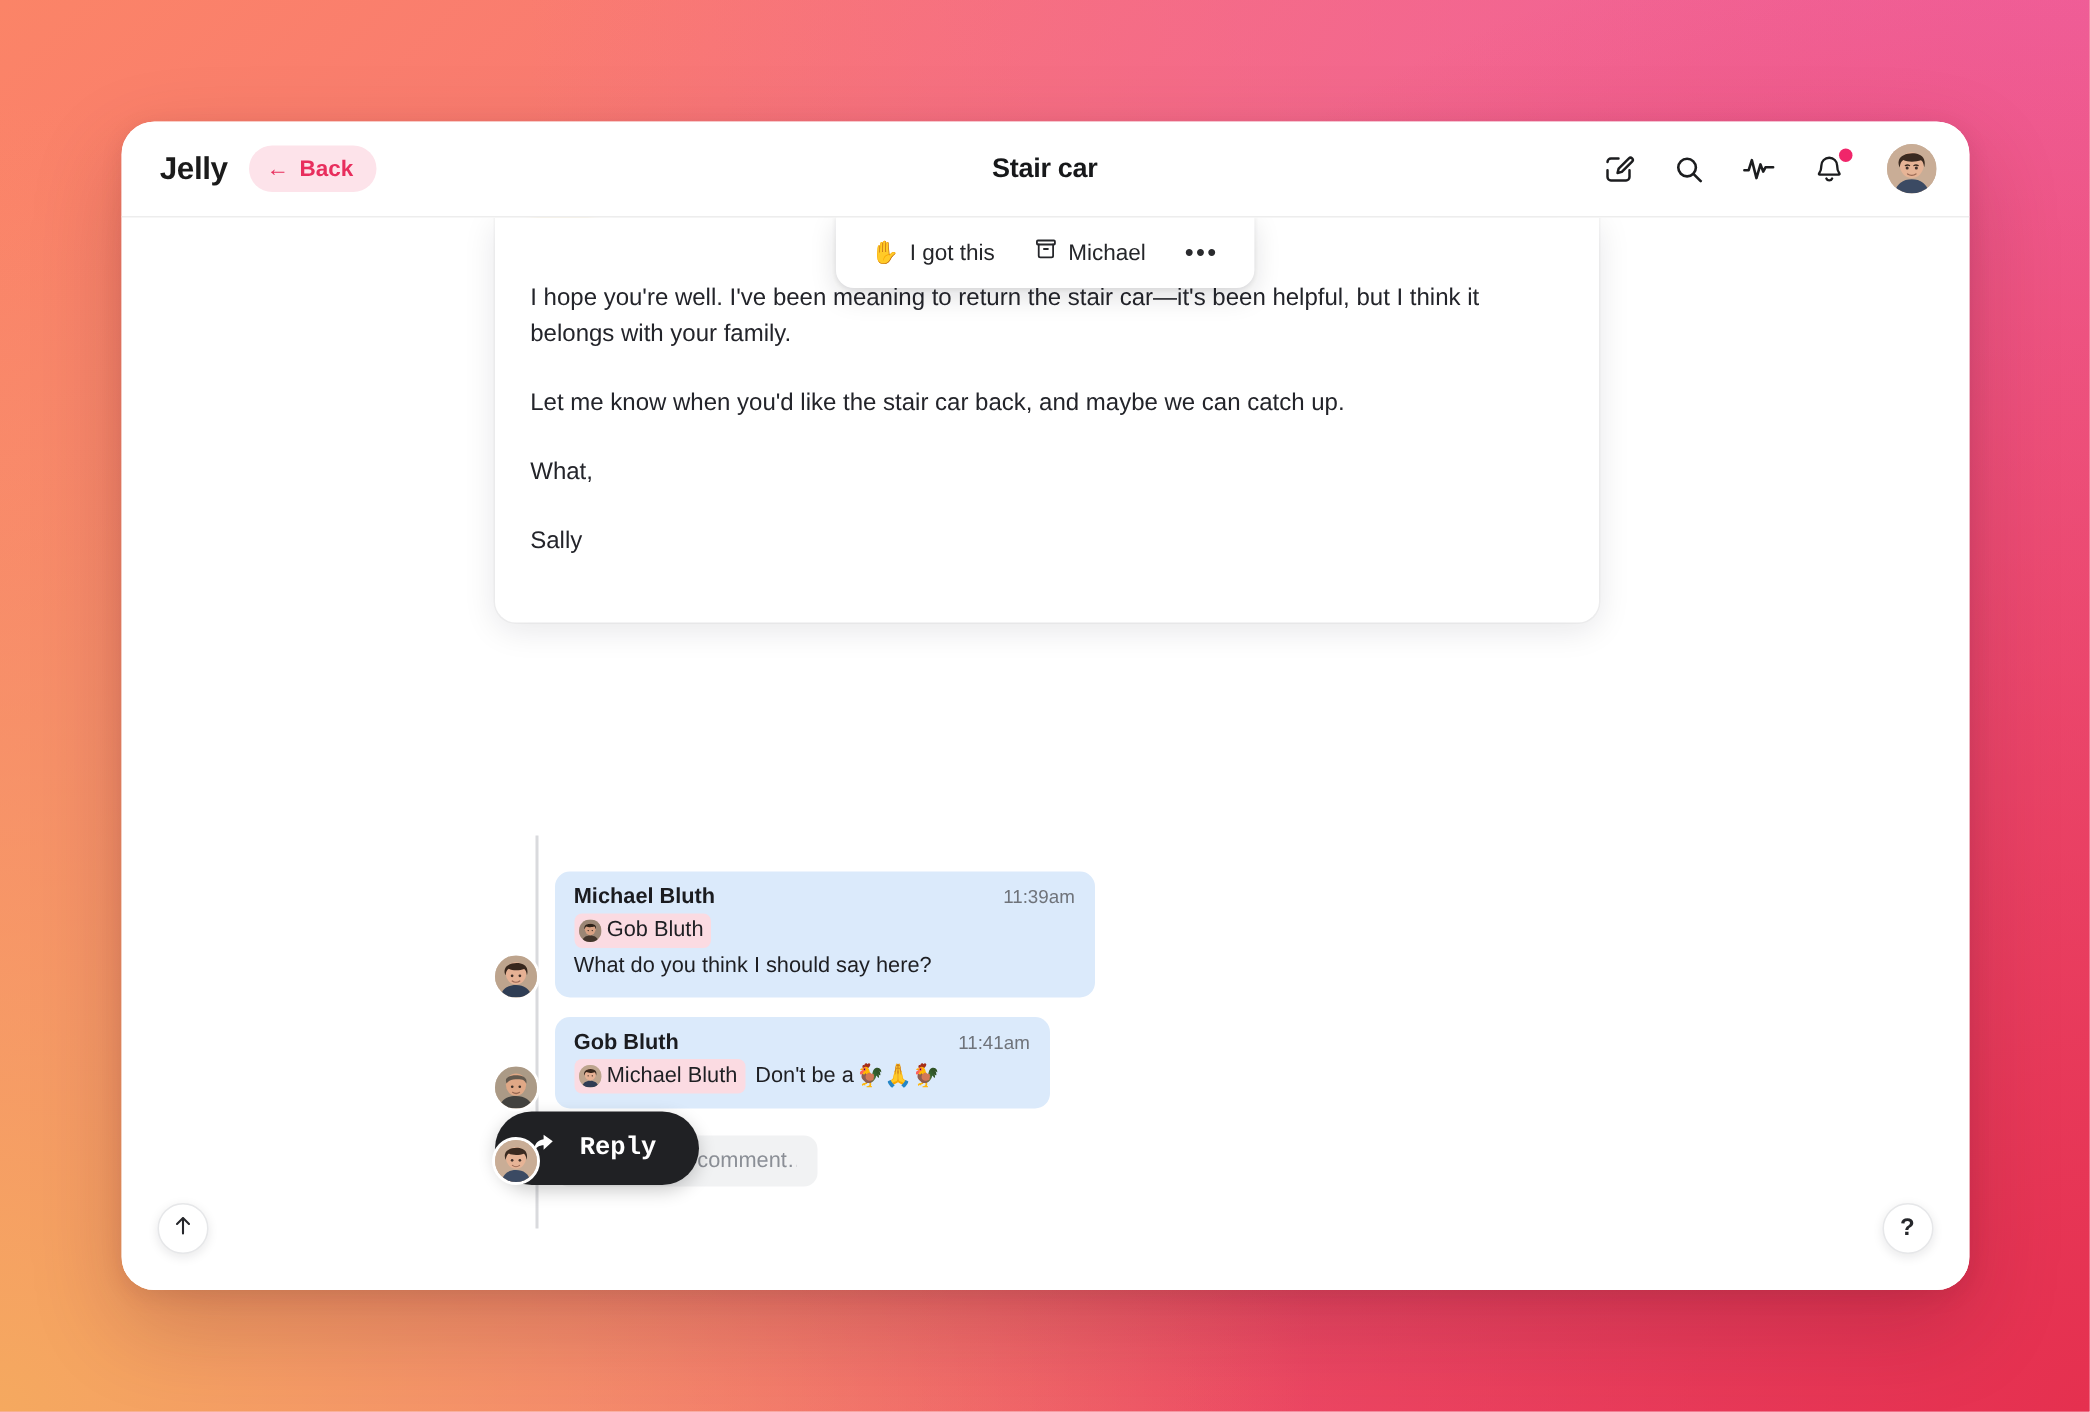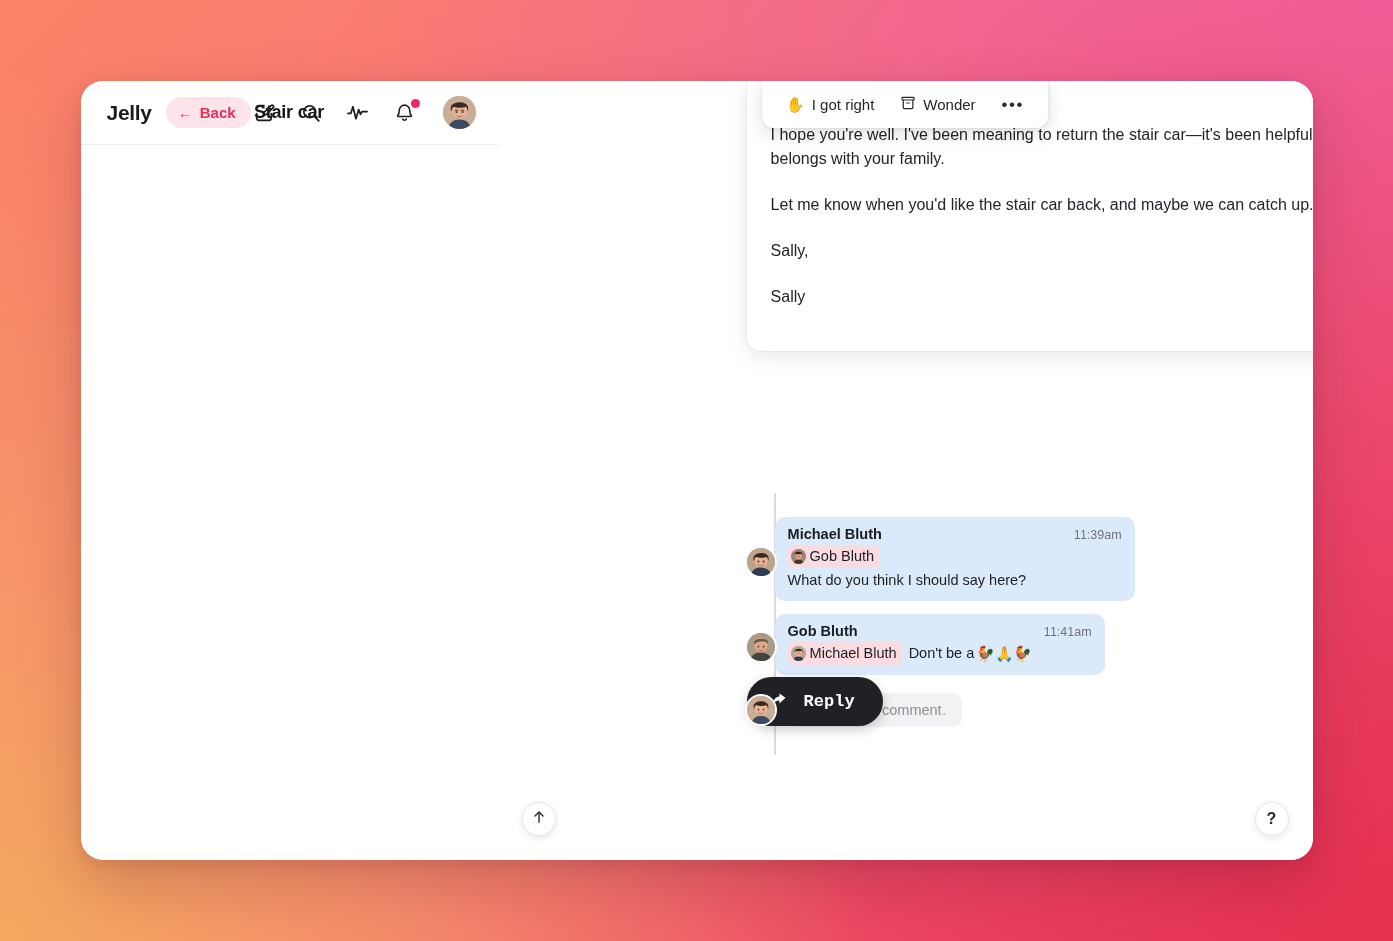--- a/index.html
+++ b/index.html
@@ -25,21 +25,21 @@
   
   .window {
     position: relative;
     width: 1232px;
     height: 779px;
     background: #ffffff;
     border-radius: 22px;
     box-shadow: 0 24px 60px rgba(80,20,30,0.22), 0 4px 14px rgba(80,20,30,0.10);
     overflow: hidden;
     display: flex;
-    flex-direction: row;
+    flex-direction: column;
   }
 
   
   .topbar {
     position: relative;
     z-index: 30;
     height: 64px;
     flex: 0 0 64px;
     background: #ffffff;
     display: flex;
@@ -226,21 +226,22 @@
     position: absolute;
     left: 27px;
     top: -24px;
     width: 2px;
     height: 262px;
     background: #d9dadd;
   }
   .comment-row {
     position: relative;
     display: flex;
-    align-items: center;
+    align-items: flex-end;
+    gap: 12px;
     margin-bottom: 13px;
   }
   .comment-avatar {
     width: 28px; height: 28px;
     margin-top: 5px;
     z-index: 2;
     box-shadow: 0 0 0 2px #fff;
   }
   .bubble {
     background: #dbeafb;
@@ -395,21 +396,21 @@
           <div class="faded-line-a"></div>
           <div class="faded-line-b"></div>
         </div>
         <div class="faded-right"></div>
       </div>
 
       <div class="msg-card">
         <div class="msg-body">
           <p>I hope you're well. I've been meaning to return the stair car—it's been helpful, but I think it belongs with your family.</p>
           <p>Let me know when you'd like the stair car back, and maybe we can catch up.</p>
-          <p>Sally,</p>
+          <p>What,</p>
           <p>Sally</p>
         </div>
       </div>
 
       <div class="thread">
         <div class="thread-line"></div>
 
         <div class="comment-row">
           <div class="avatar comment-avatar">
             <svg viewBox="0 0 40 40" aria-hidden="true">
@@ -506,31 +507,31 @@
           </svg>
         </span>
         <span>Reply</span>
       </button>
 
     </div>
 
     <div class="action-toolbar" style="top:-1px;">
       <button class="act">
         <span class="gl">✋</span>
-        <span>I got right</span>
+        <span>I got this</span>
       </button>
       <button class="act">
         <span>
           <svg width="16" height="16" viewBox="0 0 24 24" fill="none" stroke="currentColor" stroke-width="1.8" stroke-linecap="round" stroke-linejoin="round">
             <rect x="3" y="3.5" width="18" height="4" rx="1"></rect>
             <path d="M4.8 7.5v11.2c0 .9.7 1.6 1.6 1.6h11.2c.9 0 1.6-.7 1.6-1.6V7.5"></path>
             <path d="M10 12h4"></path>
           </svg>
         </span>
-        <span>Wonder</span>
+        <span>Michael</span>
       </button>
       <button class="act-more">•••</button>
     </div>
 
     <div class="fab fab-scrolltop">
       <span>
         <svg width="16" height="16" viewBox="0 0 24 24" fill="none" stroke="currentColor" stroke-width="2.1" stroke-linecap="round" stroke-linejoin="round">
           <path d="M12 20V5"></path>
             <path d="M6 10.5 12 4.5l6 6"></path>
         </svg>

